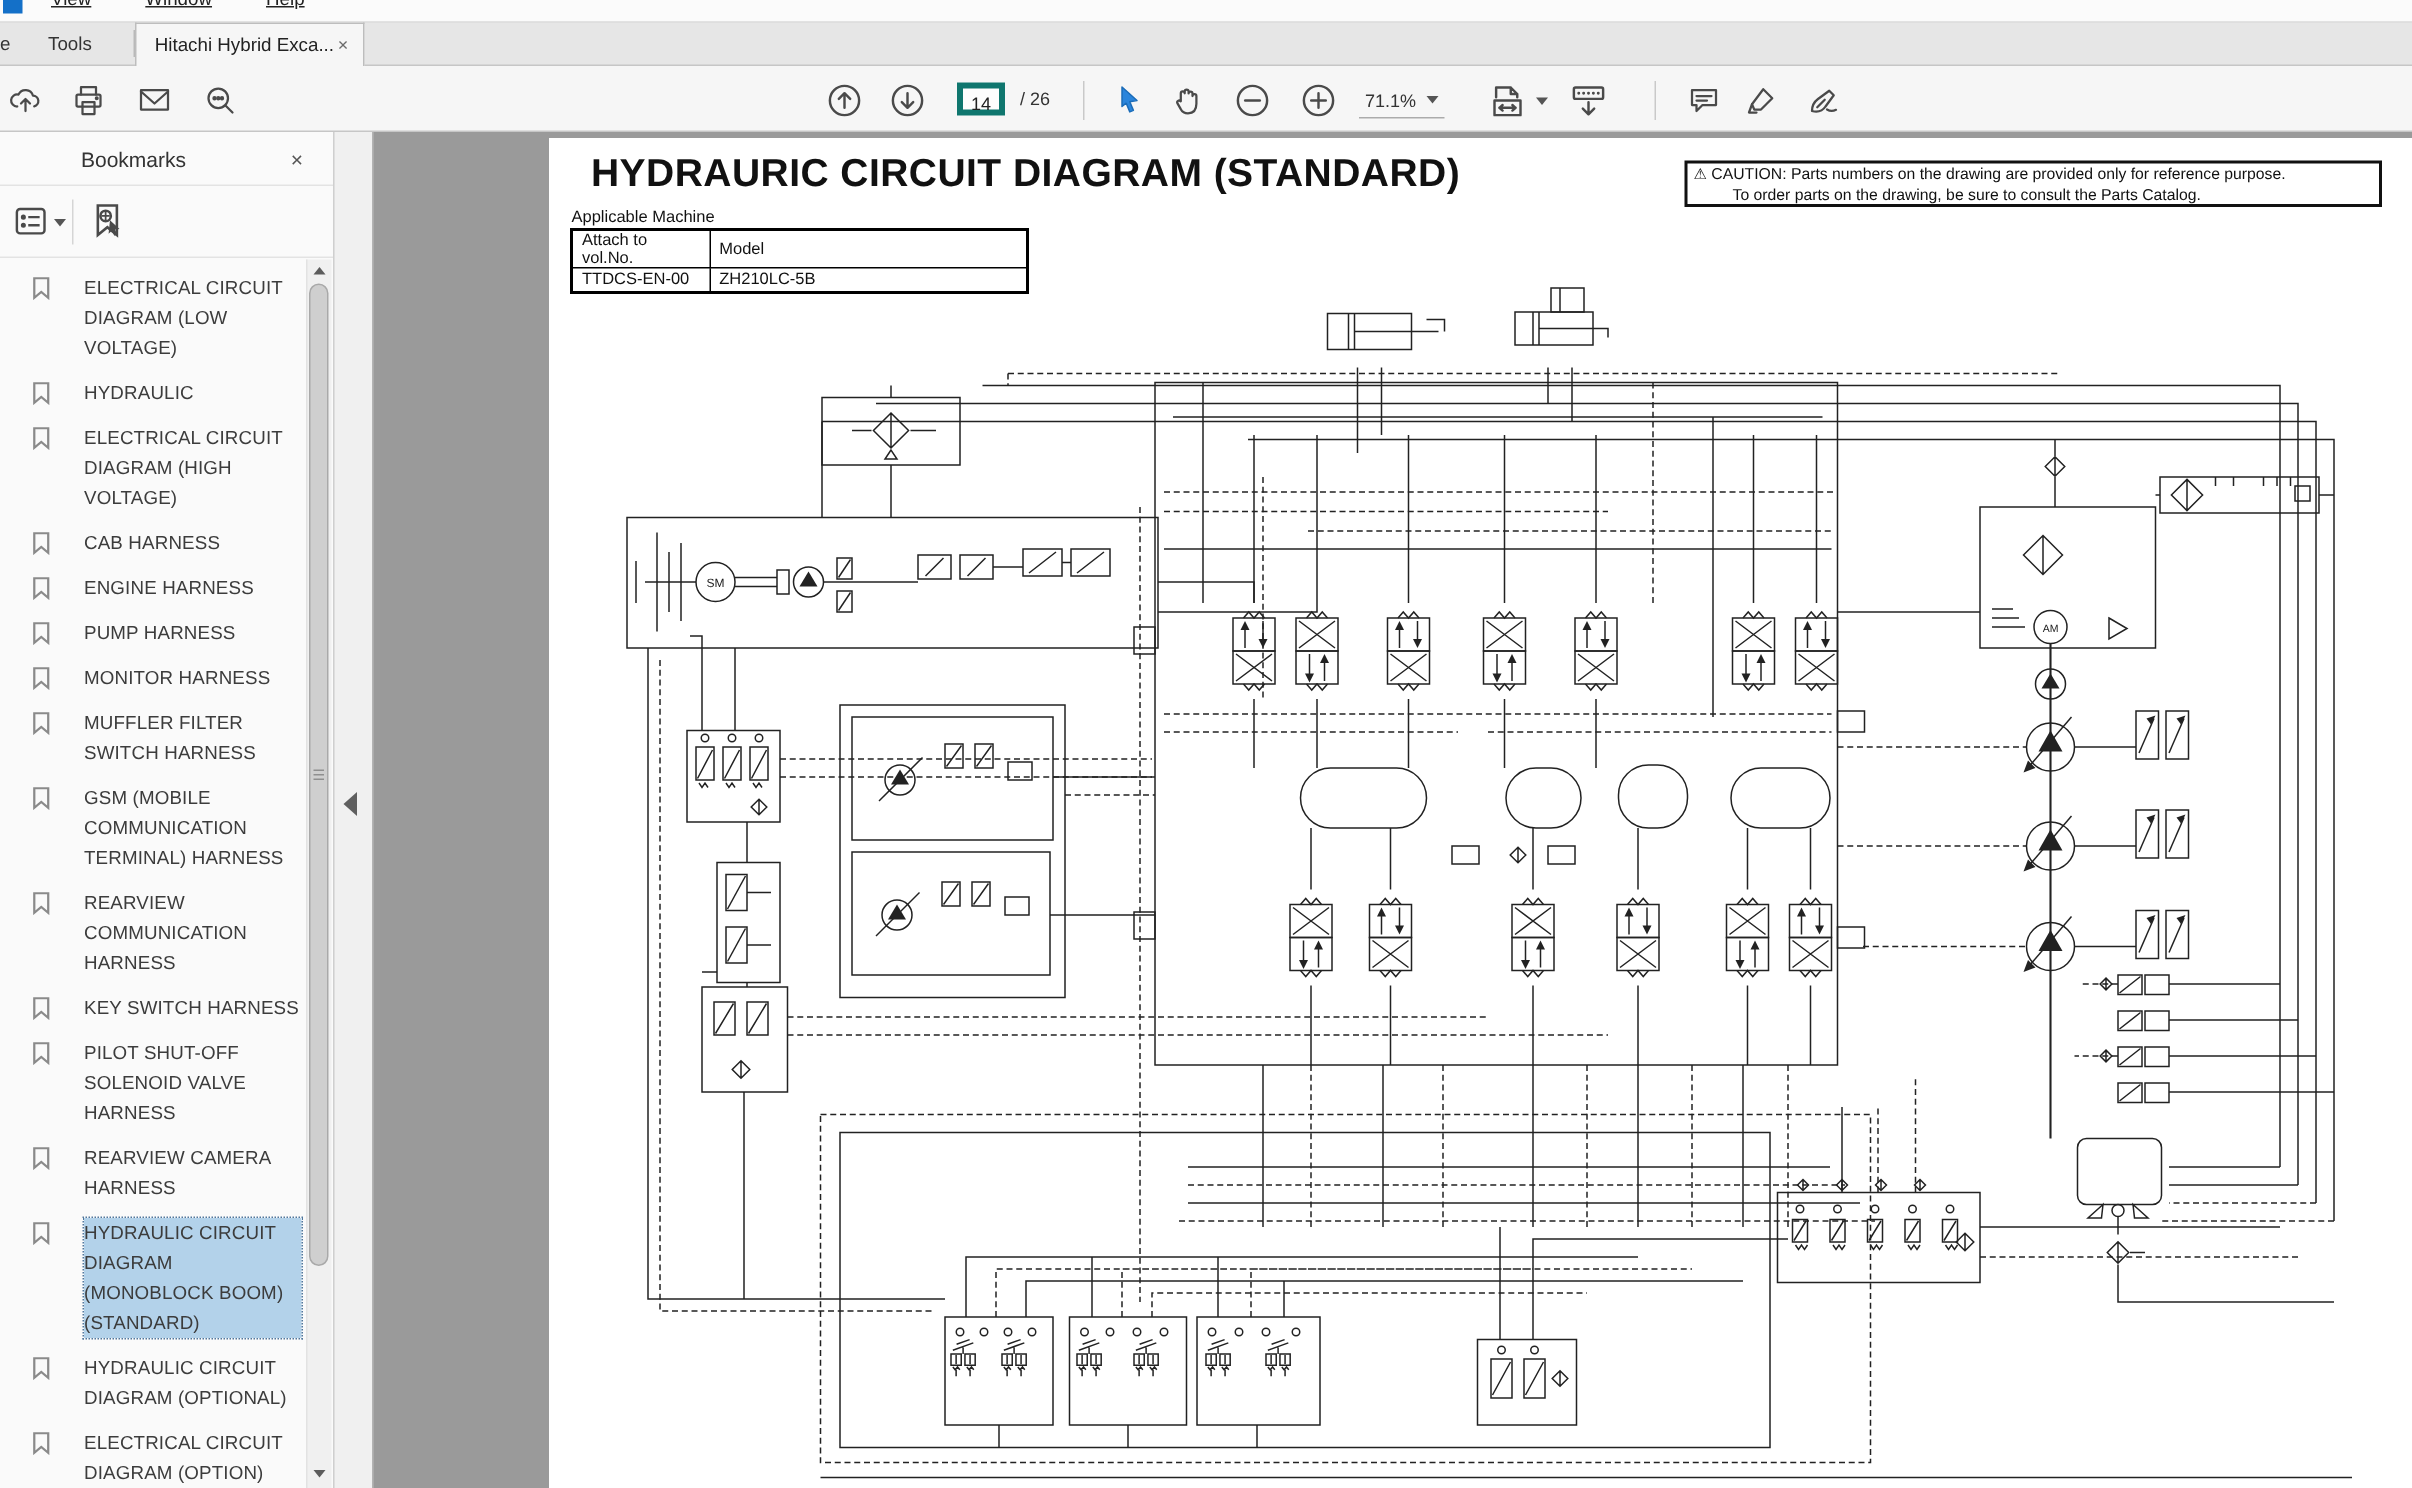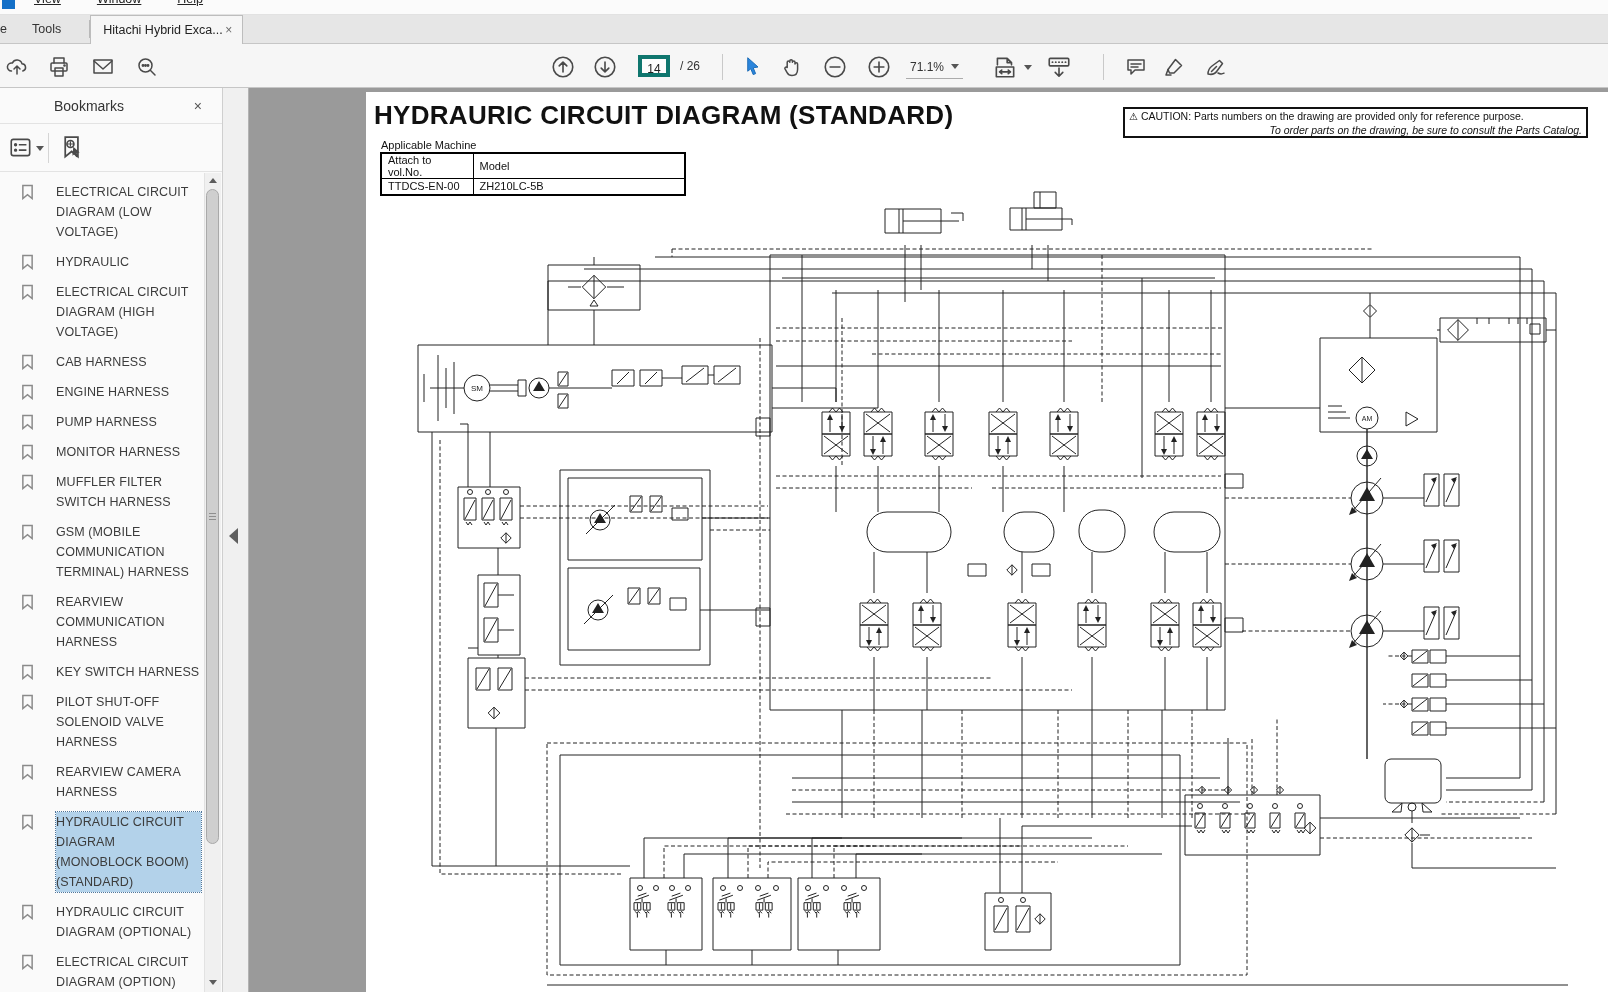--- a/index.html
+++ b/index.html
@@ -78,31 +78,31 @@
   .sb-grip::after { content:""; position:absolute; left:0; right:0; top:2px; height:1px; background:#8f8f8f; }
 
   .edge-strip { width:26px; background:#f0f0f0; border-right:1px solid #b3b3b3; position:relative; }
   .collapse-handle { position:absolute; left:6px; top:440px; width:0; height:0;
     border-top:8px solid transparent; border-bottom:8px solid transparent;
     border-right:9px solid #5f5f5f; }
 
   .docarea { flex:1; position:relative; background:#9a9a9a; overflow:hidden; }
   .page { position:absolute; left:117px; top:4px; width:1242px; height:900px; background:#ffffff; }
 
-  .page-title { position:absolute; left:8px; top:8px; font-size:26px; font-weight:700;
+  .page-title { position:absolute; left:28px; top:8px; font-size:26px; font-weight:700;
     color:#111; letter-spacing:0.3px; }
   .applicable { position:absolute; left:15px; top:47px; font-size:11px; color:#111; }
   .am-table { position:absolute; left:14px; top:60px; border-collapse:collapse; font-size:11px; color:#111; }
   .am-table td { border:1px solid #000; padding:0 6px; height:16px; }
   .am-table { border:2px solid #000; }
   .am-c1 { width:92px; } .am-c2 { width:212px; }
 
   .caution { position:absolute; left:757px; top:15px; width:465px; height:31px;
     border:2px solid #111; font-size:10.5px; line-height:13.5px; color:#111; padding:1px 4px; }
-  .caution .l2 { text-align:right; padding-left:26px;font-style:italic; }
+  .caution .l2 { text-align:left; padding-left:26px; }
   .warn { font-size:10px; }
 
   .diagram { position:absolute; left:6px; top:86px; }
   .diagram * { vector-effect:non-scaling-stroke; }
 </style>
 </head>
 <body>
 
 <div class="window">
 

